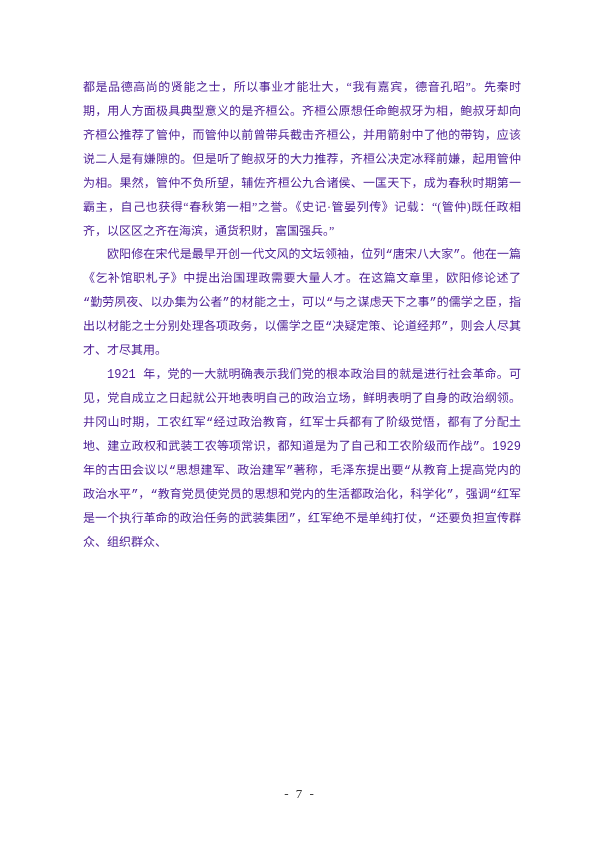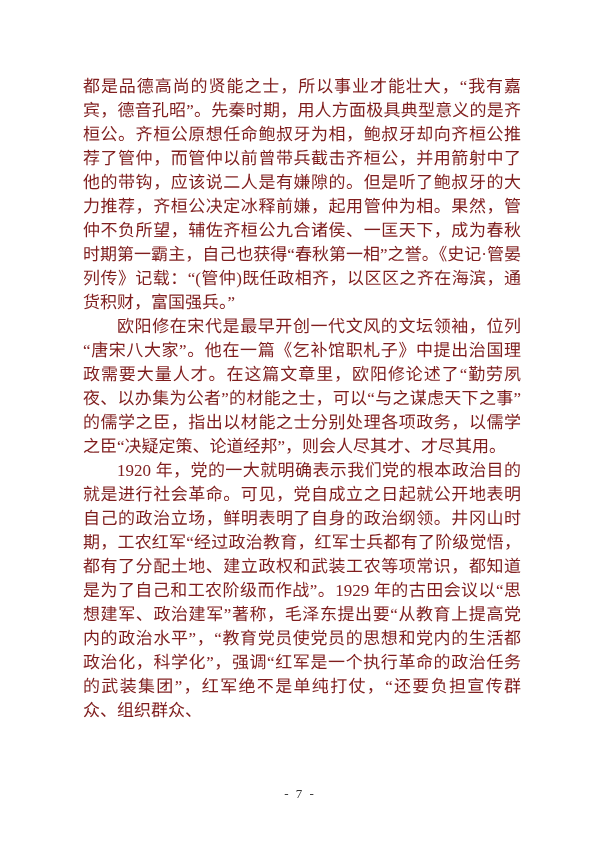--- a/index.html
+++ b/index.html
@@ -17,44 +17,45 @@
   }
   .content {
     position: absolute;
     left: 83px;
     top: 75px;
     width: 438px;
   }
   .para {
     margin: 0;
     padding: 0;
-    font-size: 17px;
+    font-size: 12px;
     line-height: 24px;
-    color: #7f1d1d;
+    color: #4c1d95;
     text-align: justify;
     text-justify: inter-ideograph;
     word-break: break-all;
   }
   .para.indent {
     text-indent: 2em;
+    font-family: Liberation Mono, monospace;
   }
   .footer {
     position: absolute;
     left: 0;
     top: 786px;
     width: 600px;
     text-align: center;
     font-size: 13px;
     letter-spacing: 2px;
     color: #333333;
   }
 </style>
 </head>
 <body>
 
 <div class="page">
   <div class="content">
     <p class="para">都是品德高尚的贤能之士，所以事业才能壮大，“我有嘉宾，德音孔昭”。先秦时期，用人方面极具典型意义的是齐桓公。齐桓公原想任命鲍叔牙为相，鲍叔牙却向齐桓公推荐了管仲，而管仲以前曾带兵截击齐桓公，并用箭射中了他的带钩，应该说二人是有嫌隙的。但是听了鲍叔牙的大力推荐，齐桓公决定冰释前嫌，起用管仲为相。果然，管仲不负所望，辅佐齐桓公九合诸侯、一匡天下，成为春秋时期第一霸主，自己也获得“春秋第一相”之誉。《史记·管晏列传》记载：“(管仲)既任政相齐，以区区之齐在海滨，通货积财，富国强兵。”</p>
     <p class="para indent">欧阳修在宋代是最早开创一代文风的文坛领袖，位列“唐宋八大家”。他在一篇《乞补馆职札子》中提出治国理政需要大量人才。在这篇文章里，欧阳修论述了“勤劳夙夜、以办集为公者”的材能之士，可以“与之谋虑天下之事”的儒学之臣，指出以材能之士分别处理各项政务，以儒学之臣“决疑定策、论道经邦”，则会人尽其才、才尽其用。</p>
-    <p class="para indent">1920 年，党的一大就明确表示我们党的根本政治目的就是进行社会革命。可见，党自成立之日起就公开地表明自己的政治立场，鲜明表明了自身的政治纲领。井冈山时期，工农红军“经过政治教育，红军士兵都有了阶级觉悟，都有了分配土地、建立政权和武装工农等项常识，都知道是为了自己和工农阶级而作战”。1929 年的古田会议以“思想建军、政治建军”著称，毛泽东提出要“从教育上提高党内的政治水平”，“教育党员使党员的思想和党内的生活都政治化，科学化”，强调“红军是一个执行革命的政治任务的武装集团”，红军绝不是单纯打仗，“还要负担宣传群众、组织群众、</p>
+    <p class="para indent">1921 年，党的一大就明确表示我们党的根本政治目的就是进行社会革命。可见，党自成立之日起就公开地表明自己的政治立场，鲜明表明了自身的政治纲领。井冈山时期，工农红军“经过政治教育，红军士兵都有了阶级觉悟，都有了分配土地、建立政权和武装工农等项常识，都知道是为了自己和工农阶级而作战”。1929 年的古田会议以“思想建军、政治建军”著称，毛泽东提出要“从教育上提高党内的政治水平”，“教育党员使党员的思想和党内的生活都政治化，科学化”，强调“红军是一个执行革命的政治任务的武装集团”，红军绝不是单纯打仗，“还要负担宣传群众、组织群众、</p>
   </div>
   <div class="footer">- 7 -</div>
 </div>
 
 </body></html>

